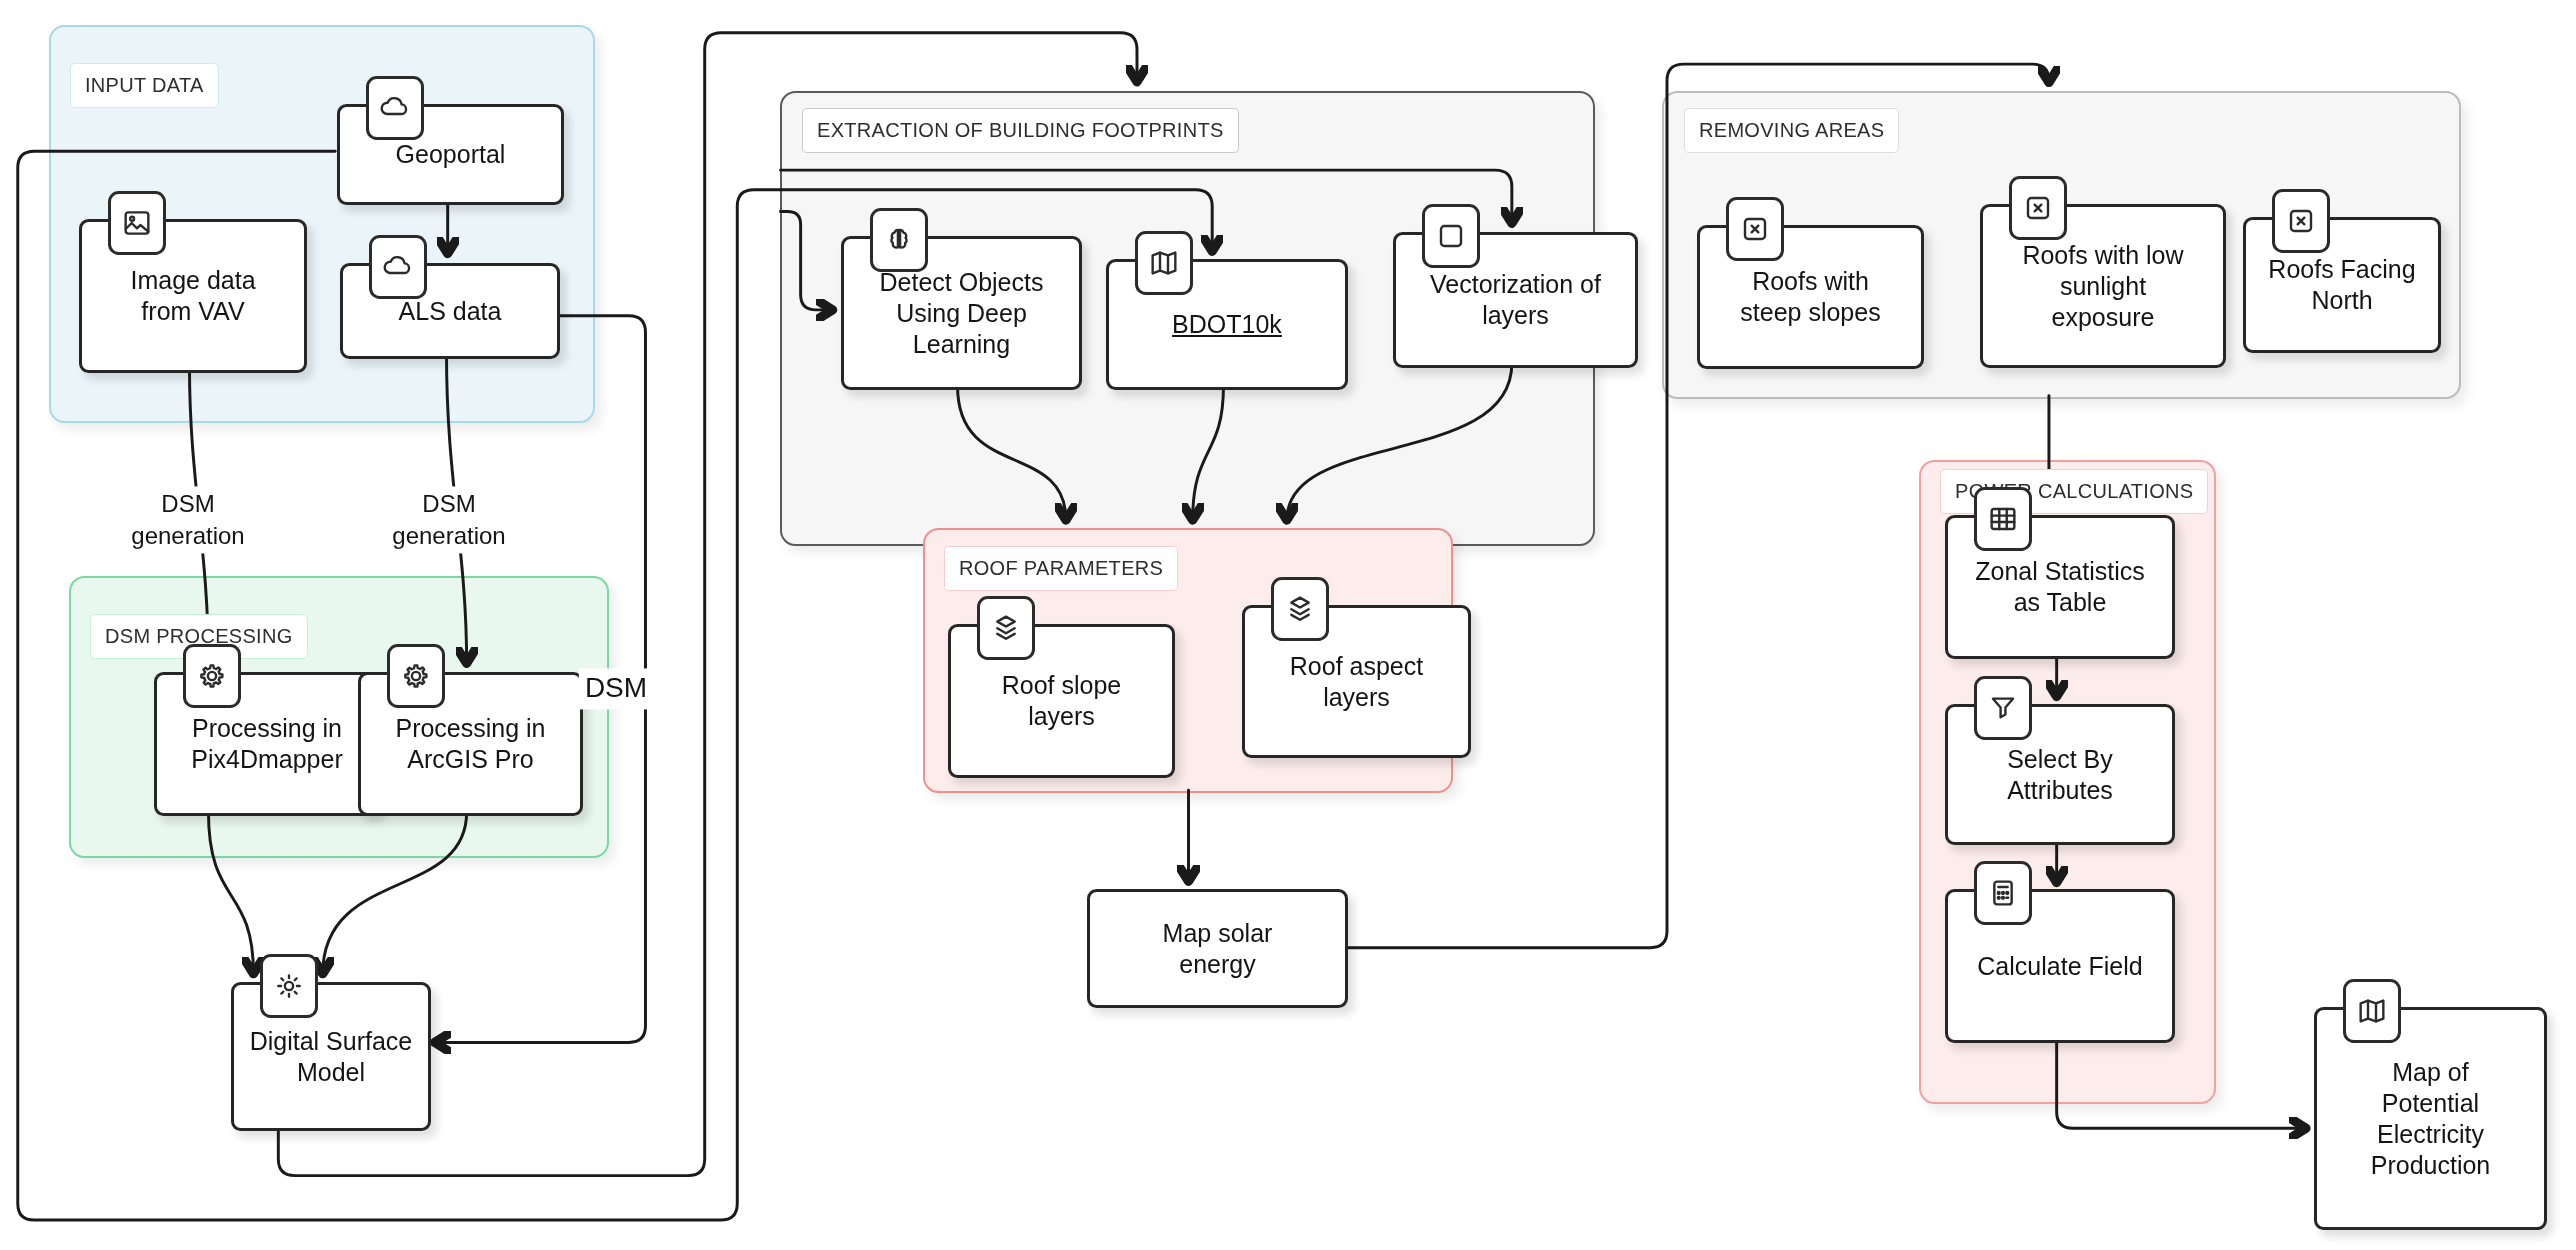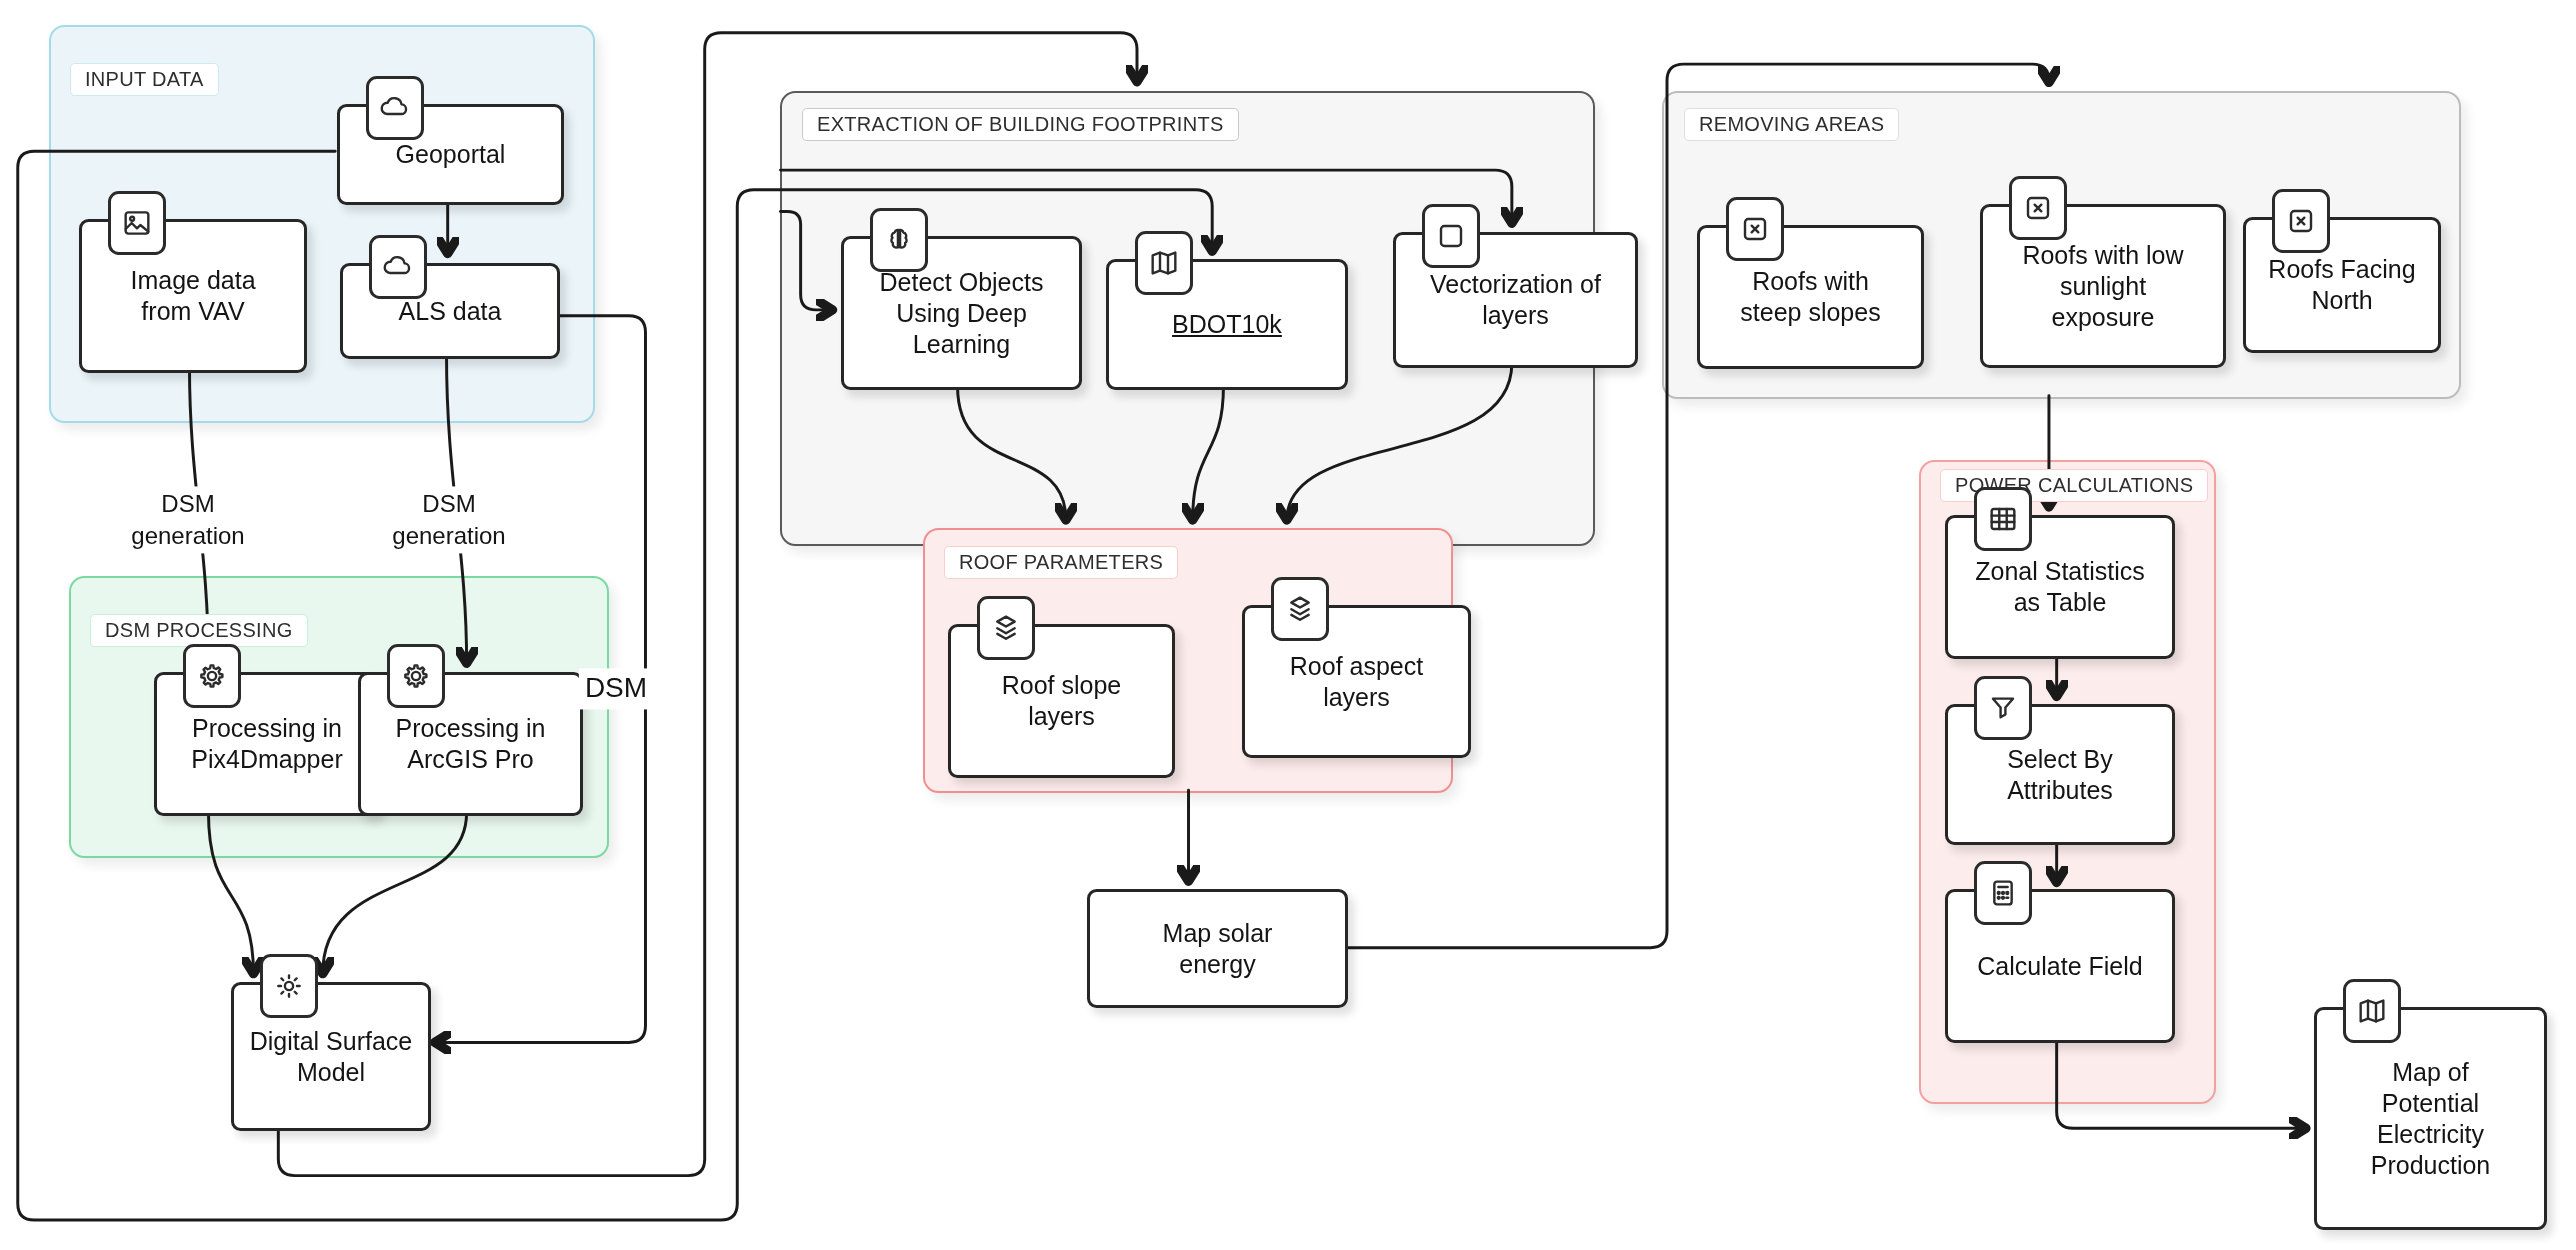--- a/index.html
+++ b/index.html
@@ -2,21 +2,21 @@
 <html style="font-size:9.5px"><head>
 <meta charset="utf-8">
 <style>
   html,body{margin:0;padding:0;background:#fff;}
   .canvas{position:relative;width:2576px;height:1251px;background:#ffffff;
           font-family:"Liberation Sans",sans-serif;overflow:hidden;}
   svg.wires{position:absolute;left:0;top:0;width:2576px;height:1251px;z-index:2;}
   svg.wires path{fill:none;stroke:#1a1a1a;stroke-width:5;stroke-linejoin:round;stroke-linecap:round;}
   .grp{position:absolute;border-radius:15.4px;z-index:1;box-shadow:6px 7px 12px rgba(0,0,0,.08);}
   .grp-label{position:absolute;left:21px;top:13px;background:#fff;border-radius:4.7px;
-             padding:4px 14px;font-size:20px;letter-spacing:0.3px;color:#2e2e2e;
+             padding:10px 14px;font-size:20px;letter-spacing:0.3px;color:#2e2e2e;
              white-space:nowrap;z-index:3;border:1.8px solid #ddd;}
   .node{position:absolute;background:#fff;border:3px solid #262626;border-radius:9.5px;
         display:flex;align-items:center;justify-content:center;text-align:center;
         font-size:25px;line-height:1.24;color:#141414;z-index:3;
         box-shadow:5.3px 6.5px 8.3px rgba(0,0,0,.12);}
   .node .lbl{display:block;}
   .badge{position:absolute;left:26px;top:-31px;width:52px;height:58px;background:#fff;
          border:3px solid #2b2b2b;border-radius:10.7px;display:flex;align-items:center;
          justify-content:center;}
   .badge svg{width:32px;height:32px;stroke:#2b2b2b;stroke-width:1.8;fill:none;

